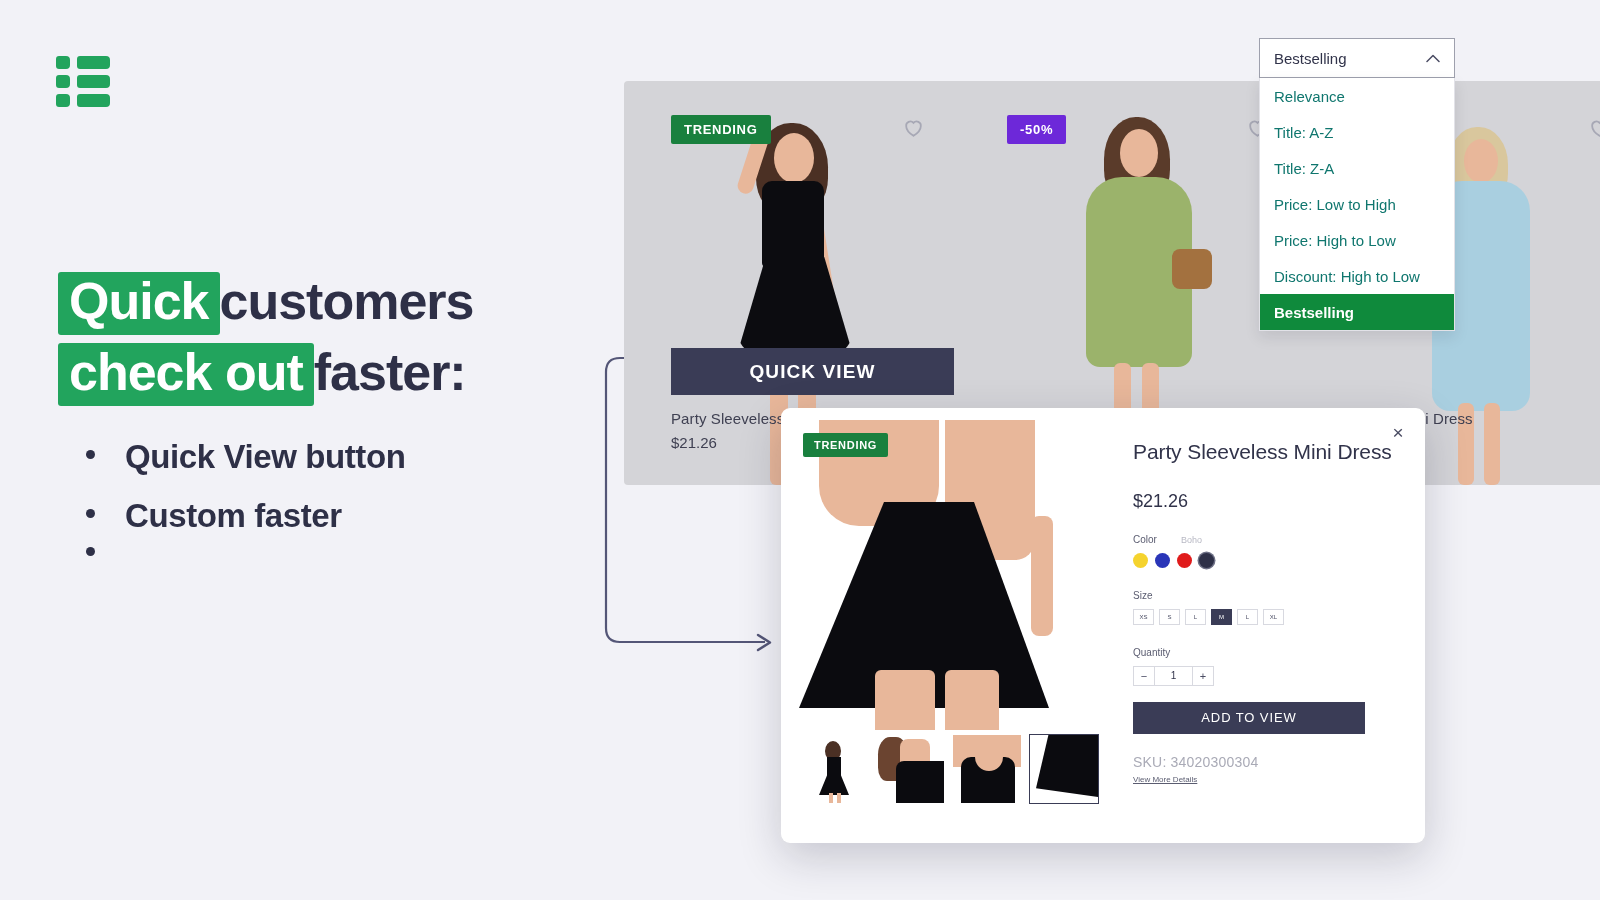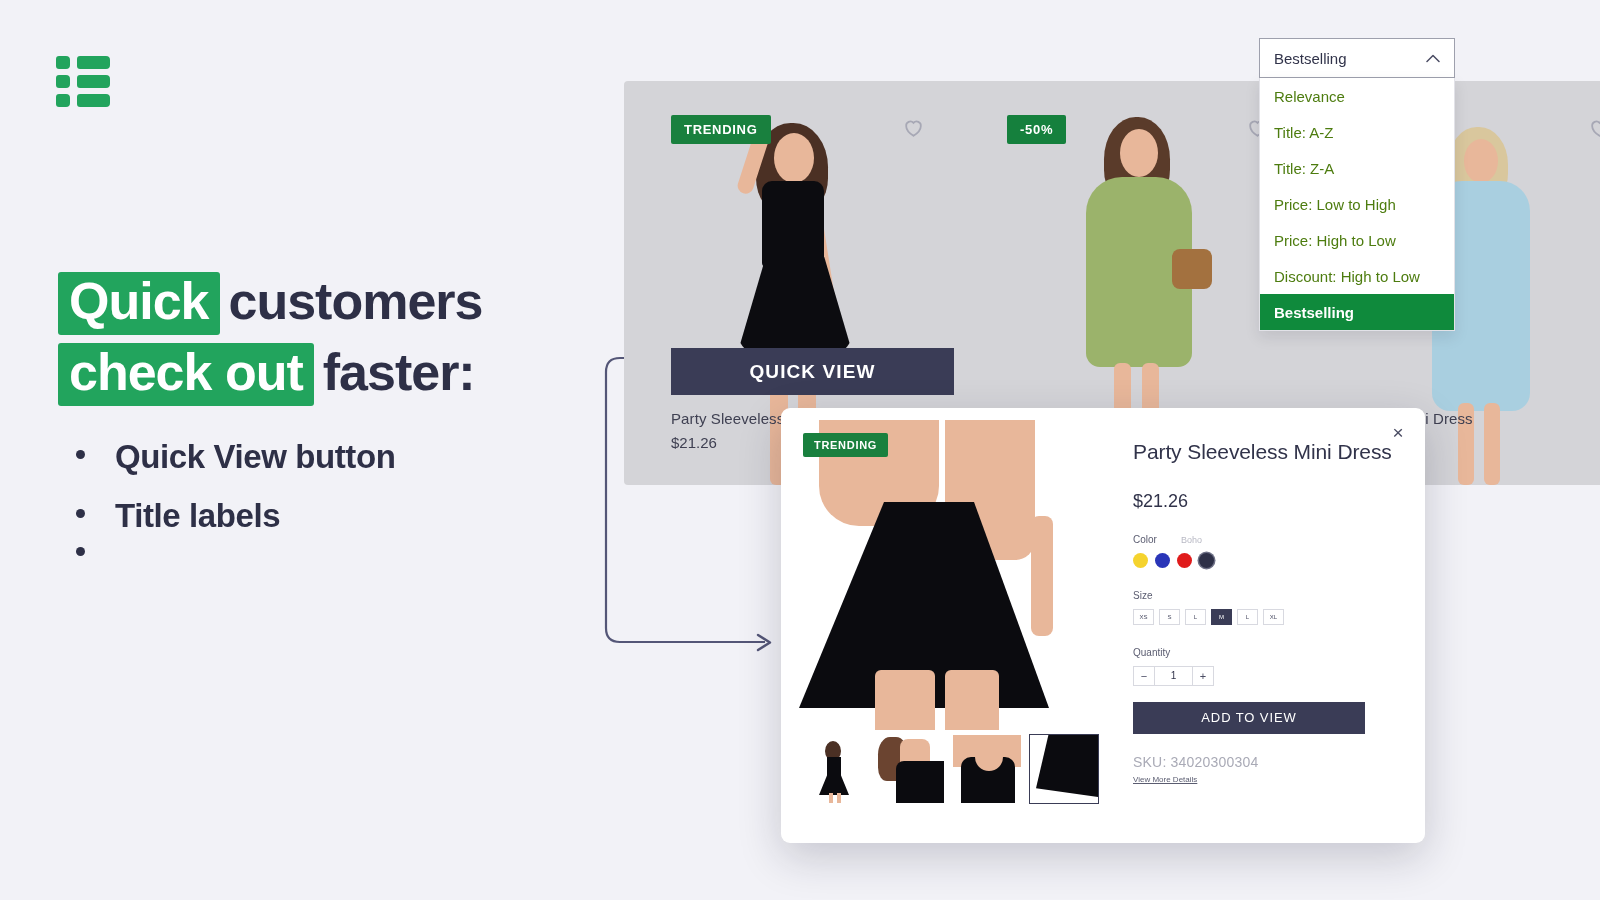--- a/index.html
+++ b/index.html
@@ -34,26 +34,25 @@
     line-height: 1.02;
     vertical-align: baseline;
   }
   .hl-plain {
     display: inline-block;
     color: #2e3047;
     font-size: 52px;
     font-weight: bold;
     letter-spacing: -1px;
     line-height: 1.02;
-    padding-left: 9px;
     vertical-align: baseline;
   }
 
   
-  #bullets { position: absolute; left: 76px; top: 438px; }
+  #bullets { position: absolute; left: 86px; top: 438px; }
   .bullet-item {
     display: flex; align-items: baseline;
     color: #2e3047;
     font-size: 33px;
     font-weight: bold;
     letter-spacing: -0.4px;
     height: 59px;
   }
   .bullet-dot {
     width: 9px; height: 9px; border-radius: 50%;
@@ -80,21 +79,21 @@
   .p-card.c3 { left: 700px; }
 
   .badge {
     position: absolute; left: 33px; top: 34px;
     color: #fff; font-size: 13px; font-weight: bold;
     letter-spacing: 0.7px;
     padding: 7px 13px; border-radius: 2px;
     z-index: 4;
   }
   .badge.trending { background: #19803e; }
-  .badge.discount { background: #15803d; left: 25px; }
+  .badge.discount { background: #6d28d9; left: 25px; }
 
   .wish {
     position: absolute; right: 24px; top: 34px;
     width: 25px; height: 25px; z-index: 4;
   }
 
   
   .model { position: absolute; left: 0; top: 0; width: 100%; height: 100%; }
   .m-head { position: absolute; border-radius: 50%; background: #e8b79a; }
   .m-hair { position: absolute; border-radius: 48% 48% 40% 40%; }
@@ -132,21 +131,21 @@
     font-size: 15px; color: #31334a;
   }
   #sort-menu {
     background: #ffffff;
     border: 1px solid #e2e2e8;
     border-top: none;
     box-shadow: 0 6px 14px rgba(20,20,40,.10);
   }
   .sort-opt {
     height: 36px; display: flex; align-items: center;
-    padding: 0 14px; font-size: 15px; color: #4d7c0f;
+    padding: 0 14px; font-size: 15px; color: #0f766e;
   }
   .sort-opt.selected { background: #0f8a3c; color: #ffffff; font-weight: bold; }
 
   
   #modal {
     position: absolute; left: 781px; top: 408px;
     width: 644px; height: 435px;
     background: #ffffff;
     border-radius: 9px;
     box-shadow: 0 14px 44px rgba(25,25,50,.20);
@@ -240,21 +239,21 @@
     </span>
   </div>
 
   <ul id="bullets" style="list-style:none;">
     <li class="bullet-item">
       <span class="bullet-dot"></span>
       <span>Quick View button</span>
     </li>
     <li class="bullet-item">
       <span class="bullet-dot"></span>
-      <span>Title labels</span>
+      <span>Custom faster</span>
     </li>
     <li class="bullet-item">
       <span class="bullet-dot"></span>
     </li>
   </ul>
 
   <svg id="connector" viewBox="0 0 230 320">
     <path d="M150 8 H30 Q16 8 16 22 V278 Q16 292 30 292 H175" fill="none" stroke="#545677" stroke-width="2.2"></path>
     <path d="M168 285 L180 292.5 L168 300" fill="none" stroke="#545677" stroke-width="2.4" stroke-linecap="round" stroke-linejoin="round"></path>
   </svg>

